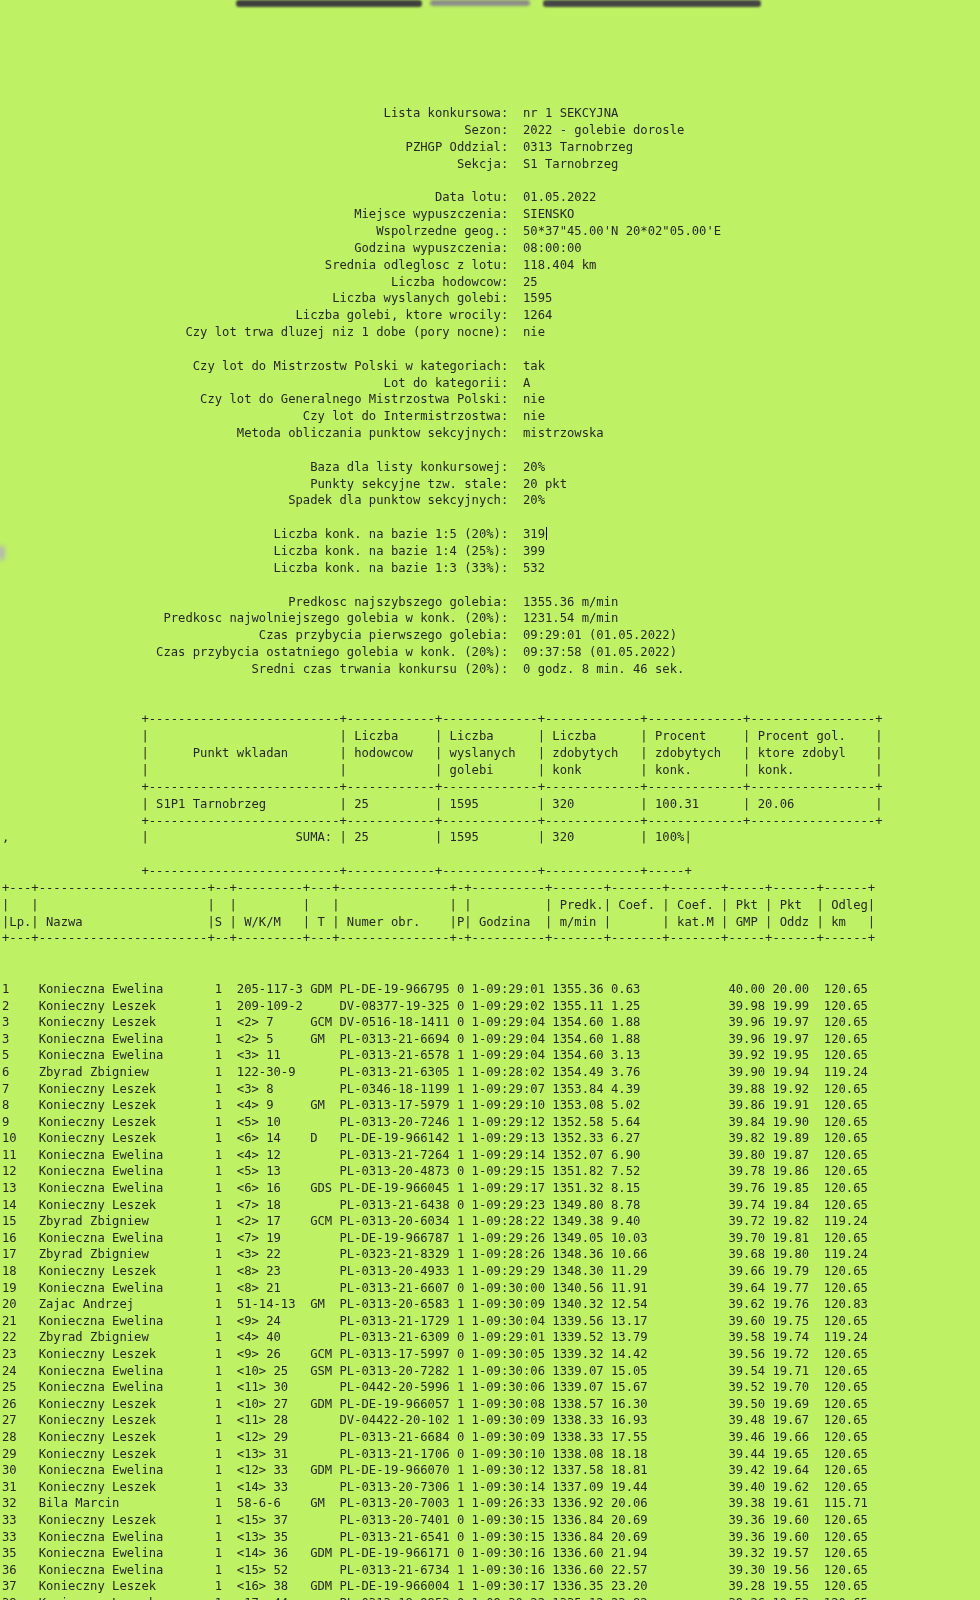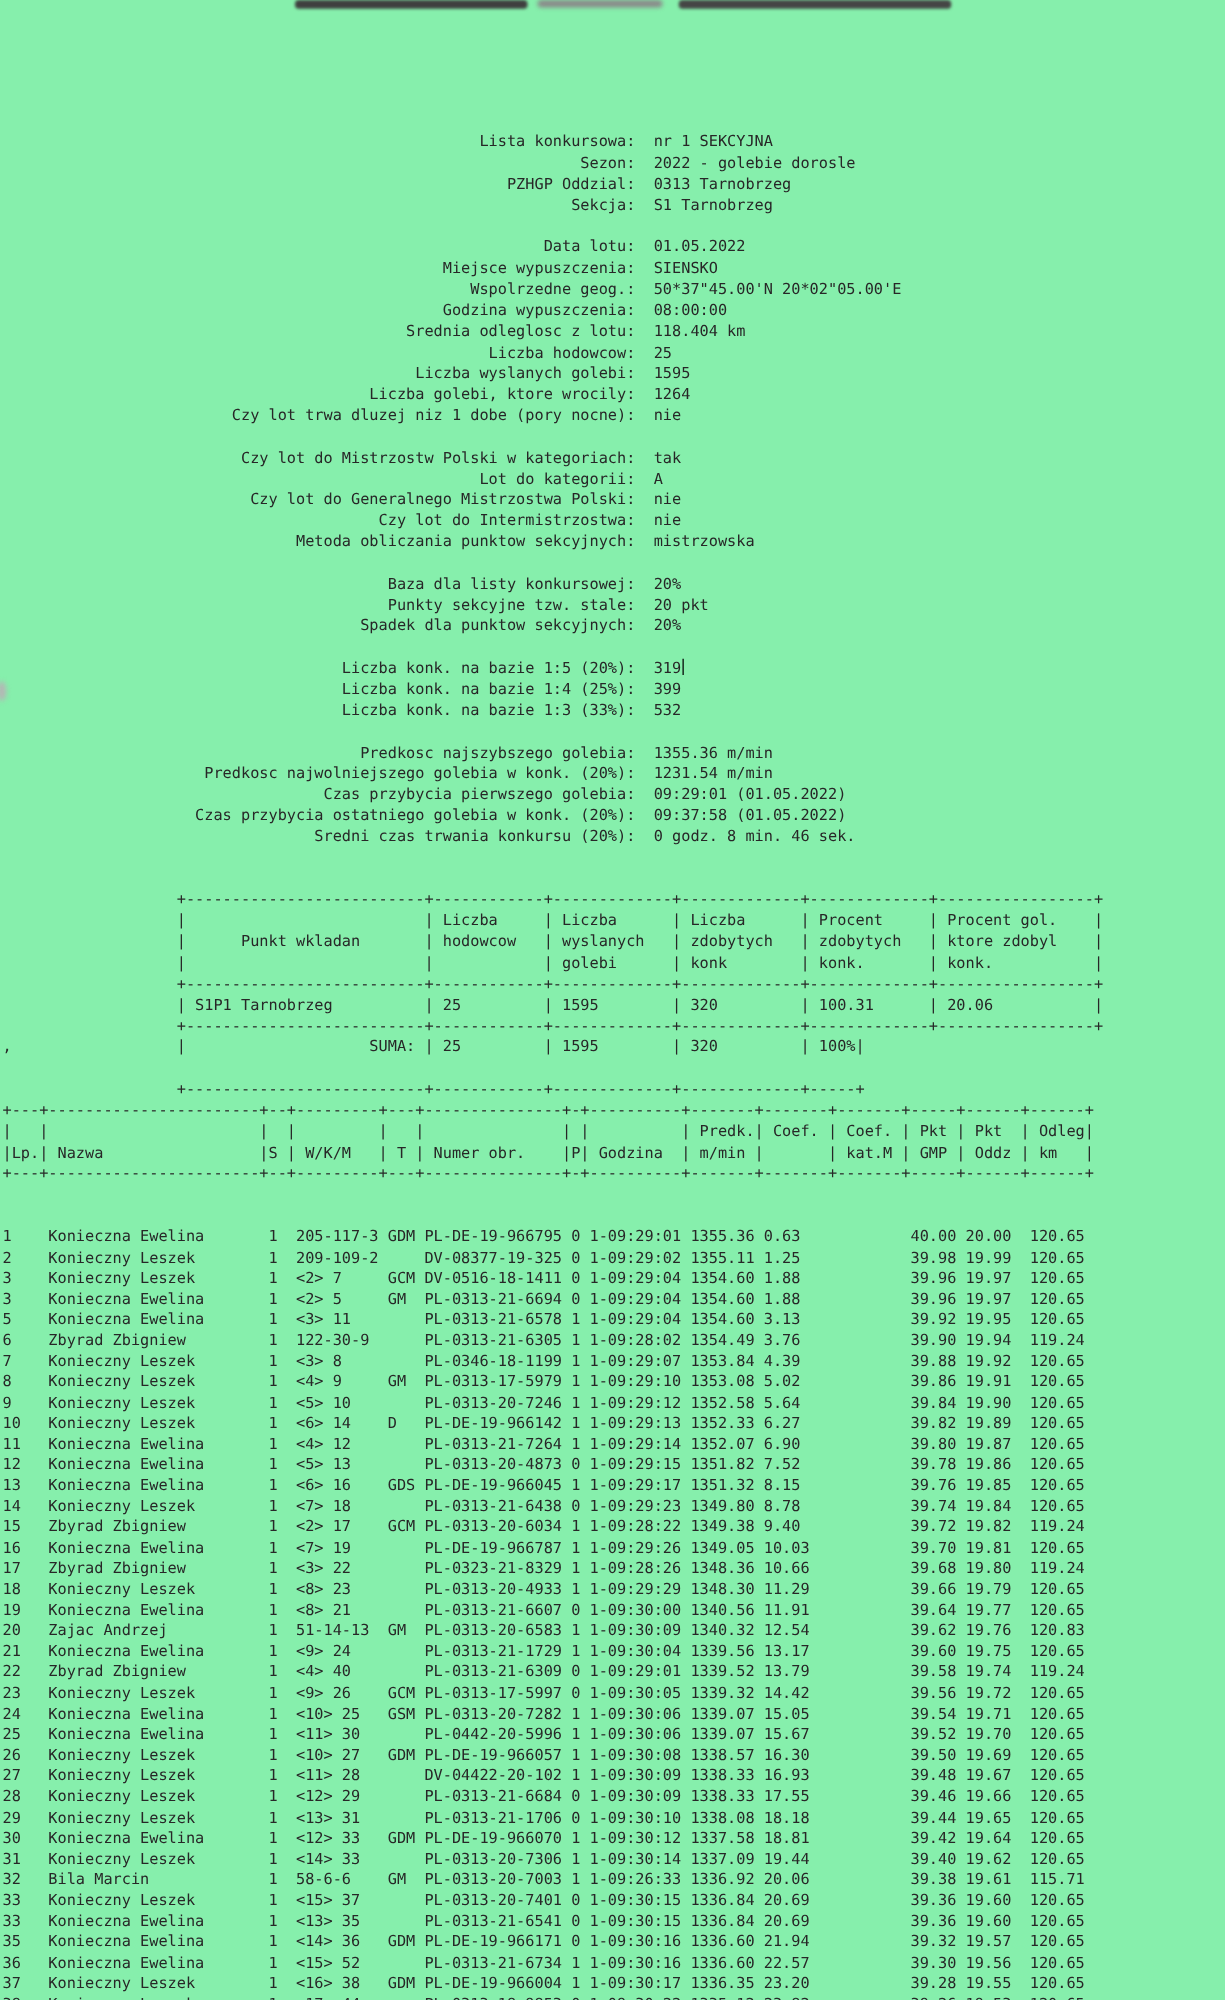--- a/index.html
+++ b/index.html
@@ -1,16 +1,16 @@
 <!DOCTYPE html>
 <html><head>
 <meta charset="utf-8">
 <style>
   html,body{margin:0;padding:0;background:#fff;}
-  #page{position:relative;width:980px;height:1600px;background:#86efac;overflow:hidden;
+  #page{position:relative;width:980px;height:1600px;background:#bef264;overflow:hidden;
         font-family:"DejaVu Sans Mono",monospace;font-size:12.2px;line-height:16.85px;
         color:#272727;white-space:pre;}
   #doc{padding:4px 0 0 2px;}
   #rows{padding-left:2px;line-height:16.6px;}
   .ln{display:block;}
   .cursor{display:inline-block;width:1.5px;height:13px;background:#000;vertical-align:-2px;margin-left:1px;}
   .artifact{position:absolute;}
   #art1{left:236px;top:0;width:186px;height:7px;background:#3f3f3f;filter:blur(1.2px);border-radius:3px;}
   #art2{left:430px;top:0;width:100px;height:6px;background:#8a8a8a;filter:blur(1.8px);border-radius:3px;}
   #art3{left:543px;top:0;width:218px;height:7px;background:#454545;filter:blur(1.2px);border-radius:3px;}

